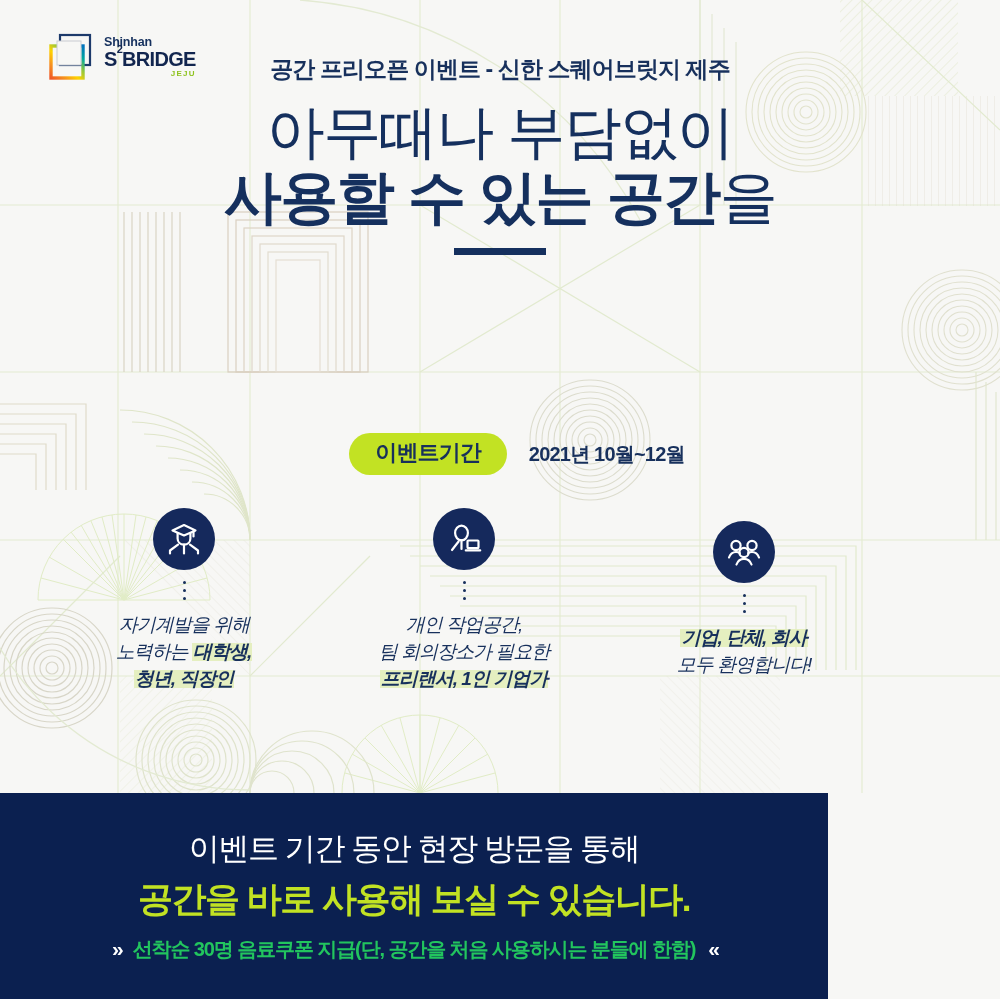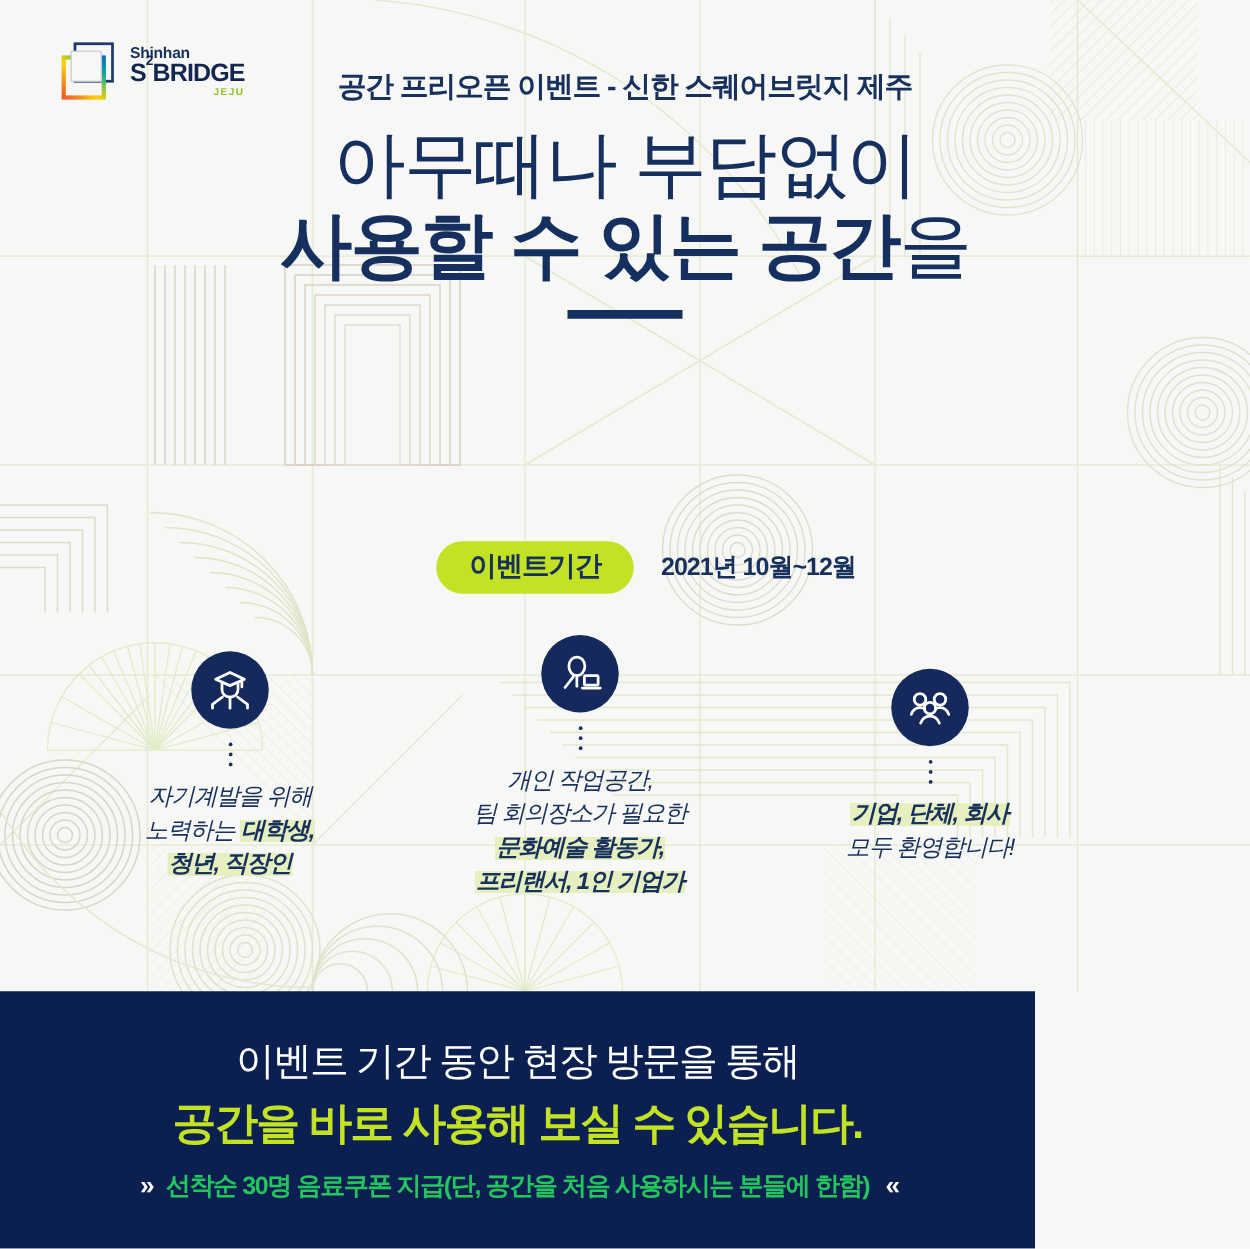--- a/index.html
+++ b/index.html
@@ -424,21 +424,20 @@
           </svg>
         </div>
         <div class="audience-dots">
             <i></i>
             <i></i>
             <i></i>
           </div>
         <div class="audience-text">
           <div><span>개인 작업공간,</span></div>
           <div><span>팀 회의장소가 필요한</span></div>
-          <div><span class="hl">문화예술 활동가,</span></div>
           <div><span class="hl">프리랜서, 1인 기업가</span></div>
         </div>
       </div>
 
       <div class="audience-col">
         <div class="audience-icon-circle">
           <svg width="38" height="38" viewBox="0 0 38 38">
             <g fill="none" stroke="#ffffff" stroke-width="2.2" stroke-linejoin="round" stroke-linecap="round">
               <circle cx="11" cy="12.5" r="4.6"></circle>
               <circle cx="27" cy="12.5" r="4.6"></circle>

